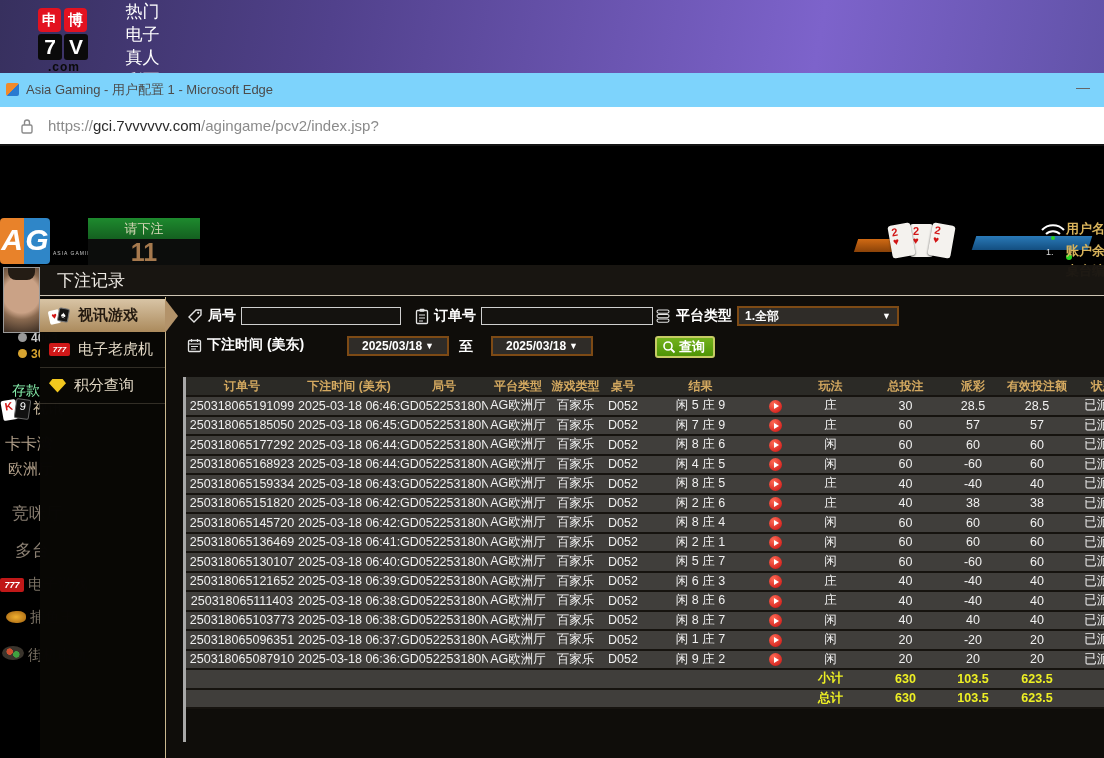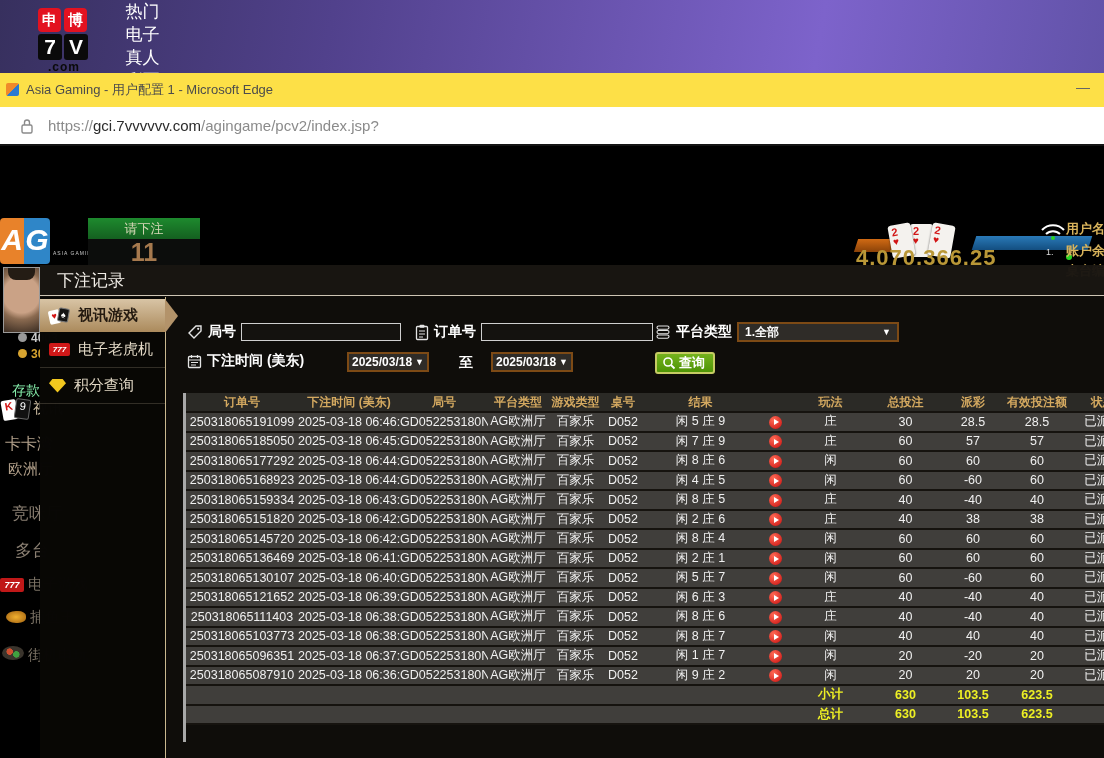--- a/index.html
+++ b/index.html
@@ -15,21 +15,21 @@
     font-size:15px;font-weight:bold;text-align:center;line-height:24px;}
   .logo .seven{display:flex;gap:2px;margin-top:2px;}
   .blk{width:24px;height:26px;background:#0a0a0a;border-radius:3px;color:#fff;
     font-size:21px;font-weight:bold;text-align:center;line-height:26px;}
   .logo .dotcom{color:#0a0a0a;font-weight:bold;font-size:12px;letter-spacing:1px;margin-top:0px;text-align:center;}
   .navmenu{position:absolute;left:105px;top:0;height:73px;display:flex;align-items:center;flex-direction:column;}
   .navitem{width:75px;text-align:center;color:#fff;font-size:17px;cursor:pointer;}
   .navitem.hl{color:#e8e44e;}
 
   
-  .titlebar{position:absolute;left:0;top:73px;width:1104px;height:37px;background:#fde047;
+  .titlebar{position:absolute;left:0;top:73px;width:1104px;height:37px;background:#7dd3fc;
     border-bottom:1px solid #d6d6d6;}
   .favicon{position:absolute;left:6px;top:10px;width:13px;height:13px;border-radius:2px;
     background:linear-gradient(135deg,#f08a2a 0 50%,#2a7ad0 50% 100%);color:#fff;font-size:7px;
     font-weight:bold;text-align:center;line-height:13px;}
   .wtitle{position:absolute;left:26px;top:8px;font-size:13px;color:#4c4c4c;}
   .minbtn{position:absolute;right:14px;top:6px;color:#666;font-size:14px;cursor:pointer;}
 
   
   .urlbar{position:absolute;left:0;top:107px;width:1104px;height:39px;background:#fff;
     border-bottom:2px solid #141414;}
@@ -94,27 +94,27 @@
     background-image:radial-gradient(circle at 4px 3px,#fff 1.3px,transparent 1.6px),
       radial-gradient(circle at 8px 6px,#fff 1.3px,transparent 1.6px),
       radial-gradient(circle at 13px 9px,#fff 1.3px,transparent 1.6px);}
   .gem-ico{width:17px;height:14px;flex:none;background:#f2c71e;
     clip-path:polygon(50% 100%,0 34%,22% 0,78% 0,100% 34%);}
   .doc-ico{width:13px;height:16px;flex:none;background:#e08a4a;border-radius:1px;
     background-image:linear-gradient(#fff 0 0),linear-gradient(#fff 0 0),linear-gradient(#fff 0 0);
     background-size:7px 1.5px;background-repeat:no-repeat;background-position:3px 5px,3px 8px,3px 11px;}
 
   
-  .pcontent{position:absolute;left:127px;top:32px;right:0;bottom:0;margin-top:16px;}
+  .pcontent{position:absolute;left:127px;top:32px;right:0;bottom:0;}
   .fgroup{position:absolute;display:flex;align-items:center;gap:5px;color:#fff;font-size:14px;font-weight:bold;}
   .finput{width:160px;height:18px;background:#14120f;border:1px solid #cfcfcf;color:#eee;font-size:12px;padding:0 4px;}
   .fselect{height:20px;background:#2f2c28;border:2px solid #7d4a15;color:#fff;font-size:12px;font-weight:bold;
     display:flex;align-items:center;padding:0 6px;cursor:pointer;white-space:nowrap;}
   .fselect .car{margin-left:auto;font-size:9px;padding-left:8px;}
-  .datebox{width:82px;justify-content:center;text-align:right;}
+  .datebox{width:102px;justify-content:center;text-align:right;}
   .datebox .car{margin-left:3px;padding-left:0;}
   .searchbtn{position:absolute;left:488px;top:39px;height:22px;padding:0 8px 0 5px;display:flex;align-items:center;gap:3px;
     background:linear-gradient(#74b21d,#4e9406);border:2px solid #c6cb64;border-radius:3px;
     color:#fff;font-size:13px;font-weight:bold;cursor:pointer;}
 
   
   .tblwrap{position:absolute;left:16px;top:80px;right:0;bottom:16px;overflow:hidden;border-left:3px solid #a8a8a8;}
   table.rec{border-collapse:separate;border-spacing:0;table-layout:fixed;width:949px;}
   table.rec th{height:20px;background:#2b2a26;color:#d4a960;font-size:12px;font-weight:bold;
     border-bottom:2px solid #16130f;padding:0;text-align:center;white-space:nowrap;}
@@ -185,21 +185,20 @@
         <div class="bhd">请下注</div>
         <div class="bno">11</div>
       </div>
       <div class="obar"></div>
       <div class="bbar"></div>
       <div class="cardrow">
         <div class="pcard"><span>2</span><small>♥</small></div>
         <div class="pcard"><span>2</span><small>♥</small></div>
         <div class="pcard"><span>2</span><small>♥</small></div>
       </div>
-      <div class="bigbal">4,070,366.25</div>
       <svg class="oicon wifi" width="26" height="20" viewBox="0 0 26 20">
         <path d="M2 8 a15 15 0 0 1 22 0" fill="none" stroke="#fff" stroke-width="2"></path>
         <path d="M6 12 a10 10 0 0 1 14 0" fill="none" stroke="#fff" stroke-width="2"></path>
         <circle cx="13" cy="16" r="2" fill="#2ad422"></circle>
       </svg>
       <div class="signum">1.</div>
       <div class="sigdot"></div>
       <div class="uinfo" style="top:74px;">用户名</div>
       <div class="uinfo" style="top:96px;">账户余</div>
       <div class="uinfo" style="top:116px;">桌台编</div>

